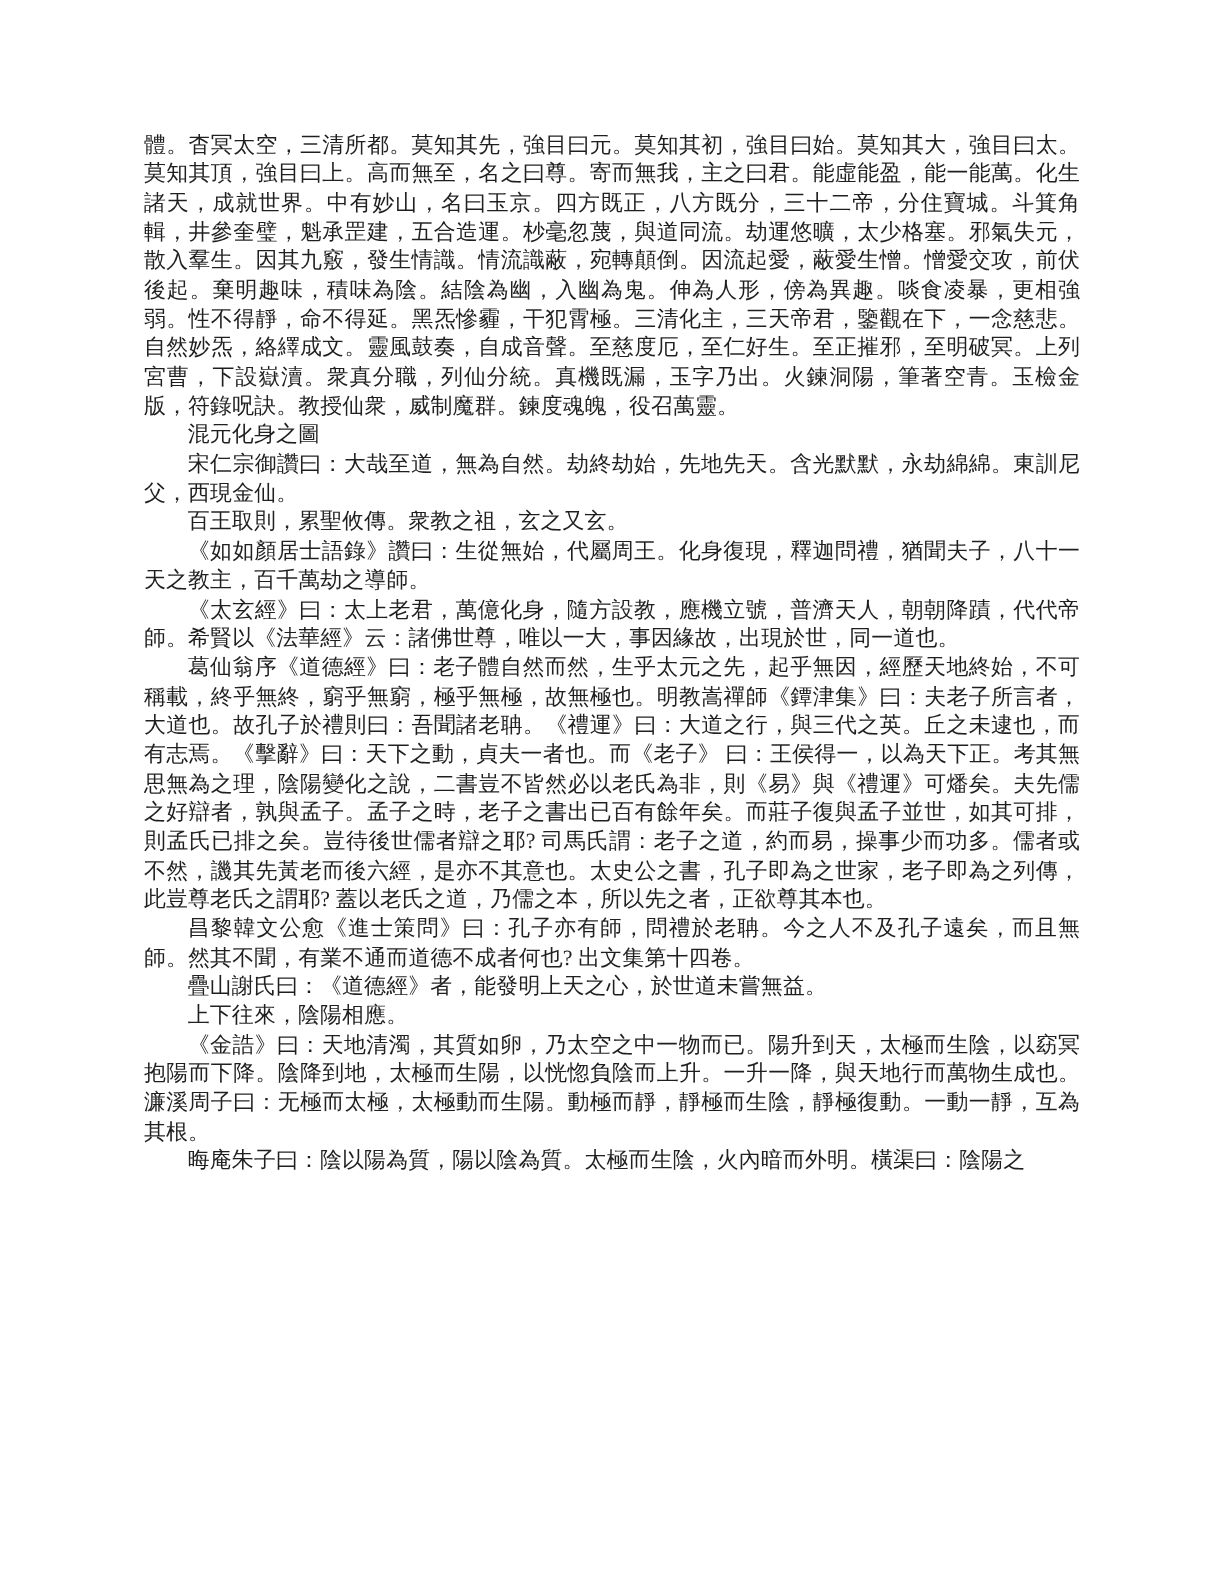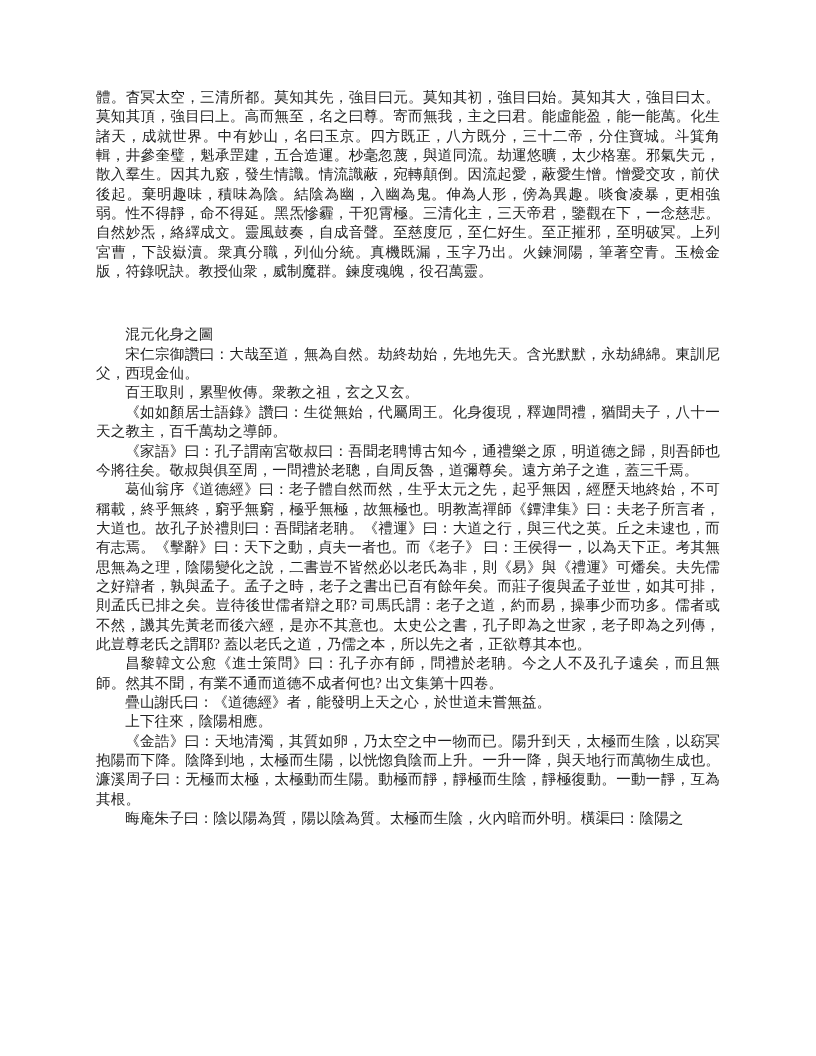--- a/index.html
+++ b/index.html
@@ -28,34 +28,33 @@
   .text-block p {
     margin: 0;
     padding: 0;
   }
   .text-block p.indent {
     text-indent: 2em;
     font-family: Liberation Serif, serif;
   }
   .text-block p.title {
     text-indent: 2em;
-    margin-top: 44px;
   }
 </style>
 </head>
 <body>
 
 <div class="page">
   <div class="text-block">
       <p class="continuation">體。杳冥太空，三清所都。莫知其先，強目曰元。莫知其初，強目曰始。莫知其大，強目曰太。莫知其頂，強目曰上。高而無至，名之曰尊。寄而無我，主之曰君。能虛能盈，能一能萬。化生諸天，成就世界。中有妙山，名曰玉京。四方既正，八方既分，三十二帝，分住寶城。斗箕角輯，井參奎璧，魁承罡建，五合造運。杪毫忽蔑，與道同流。劫運悠曠，太少格塞。邪氣失元，散入羣生。因其九竅，發生情識。情流識蔽，宛轉顛倒。因流起愛，蔽愛生憎。憎愛交攻，前伏後起。棄明趣味，積味為陰。結陰為幽，入幽為鬼。伸為人形，傍為異趣。啖食凌暴，更相強弱。性不得靜，命不得延。黑炁慘霾，干犯霄極。三清化主，三天帝君，鑒觀在下，一念慈悲。自然妙炁，絡繹成文。靈風鼓奏，自成音聲。至慈度厄，至仁好生。至正摧邪，至明破冥。上列宮曹，下設嶽瀆。衆真分職，列仙分統。真機既漏，玉字乃出。火鍊洞陽，筆著空青。玉檢金版，符錄呪訣。教授仙衆，威制魔群。鍊度魂魄，役召萬靈。</p>
       <p class="title">混元化身之圖</p>
       <p class="indent">宋仁宗御讚曰：大哉至道，無為自然。劫終劫始，先地先天。含光默默，永劫綿綿。東訓尼父，西現金仙。</p>
       <p class="indent">百王取則，累聖攸傳。衆教之祖，玄之又玄。</p>
       <p class="indent">《如如顏居士語錄》讚曰：生從無始，代屬周王。化身復現，釋迦問禮，猶聞夫子，八十一天之教主，百千萬劫之導師。</p>
-      <p class="indent">《家語》曰：孔子謂南宮敬叔曰：吾聞老聘博古知今，通禮樂之原，明道德之歸，則吾師也今將往矣。敬叔與俱至周，一問禮於老聰，自周反魯，道彌尊矣。遠方弟子之進，蓋三千焉。</p>
+      <p class="indent">《太玄經》曰：太上老君，萬億化身，隨方設教，應機立號，普濟天人，朝朝降蹟，代代帝師。希賢以《法華經》云：諸佛世尊，唯以一大，事因緣故，出現於世，同一道也。</p>
       <p class="indent">葛仙翁序《道德經》曰：老子體自然而然，生乎太元之先，起乎無因，經歷天地終始，不可稱載，終乎無終，窮乎無窮，極乎無極，故無極也。明教嵩禪師《鐔津集》曰：夫老子所言者，大道也。故孔子於禮則曰：吾聞諸老聃。《禮運》曰：大道之行，與三代之英。丘之未逮也，而有志焉。《擊辭》曰：天下之動，貞夫一者也。而《老子》 曰：王侯得一，以為天下正。考其無思無為之理，陰陽變化之說，二書豈不皆然必以老氏為非，則《易》與《禮運》可燔矣。夫先儒之好辯者，孰與孟子。孟子之時，老子之書出已百有餘年矣。而莊子復與孟子並世，如其可排，則孟氏已排之矣。豈待後世儒者辯之耶? 司馬氏謂：老子之道，約而易，操事少而功多。儒者或不然，譏其先黃老而後六經，是亦不其意也。太史公之書，孔子即為之世家，老子即為之列傳，此豈尊老氏之謂耶? 蓋以老氏之道，乃儒之本，所以先之者，正欲尊其本也。</p>
       <p class="indent">昌黎韓文公愈《進士策問》曰：孔子亦有師，問禮於老聃。今之人不及孔子遠矣，而且無師。然其不聞，有業不通而道德不成者何也? 出文集第十四卷。</p>
       <p class="indent">疊山謝氏曰：《道德經》者，能發明上天之心，於世道未嘗無益。</p>
       <p class="indent">上下往來，陰陽相應。</p>
       <p class="indent">《金誥》曰：天地清濁，其質如卵，乃太空之中一物而已。陽升到天，太極而生陰，以窈冥抱陽而下降。陰降到地，太極而生陽，以恍惚負陰而上升。一升一降，與天地行而萬物生成也。濂溪周子曰：无極而太極，太極動而生陽。動極而靜，靜極而生陰，靜極復動。一動一靜，互為其根。</p>
       <p class="indent">晦庵朱子曰：陰以陽為質，陽以陰為質。太極而生陰，火內暗而外明。橫渠曰：陰陽之</p>
     </div>
 </div>
 
 </body></html>

